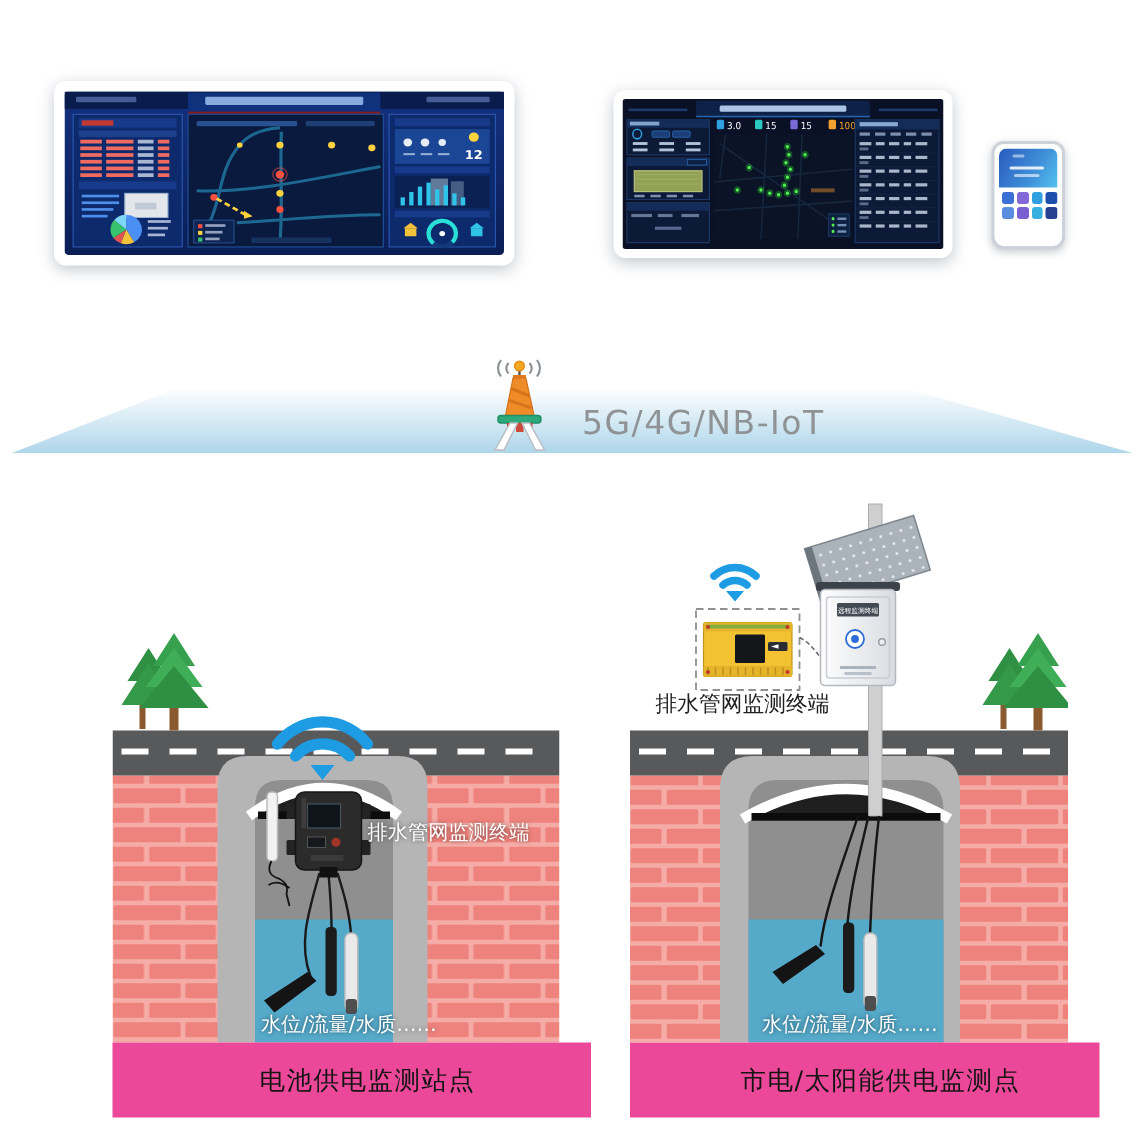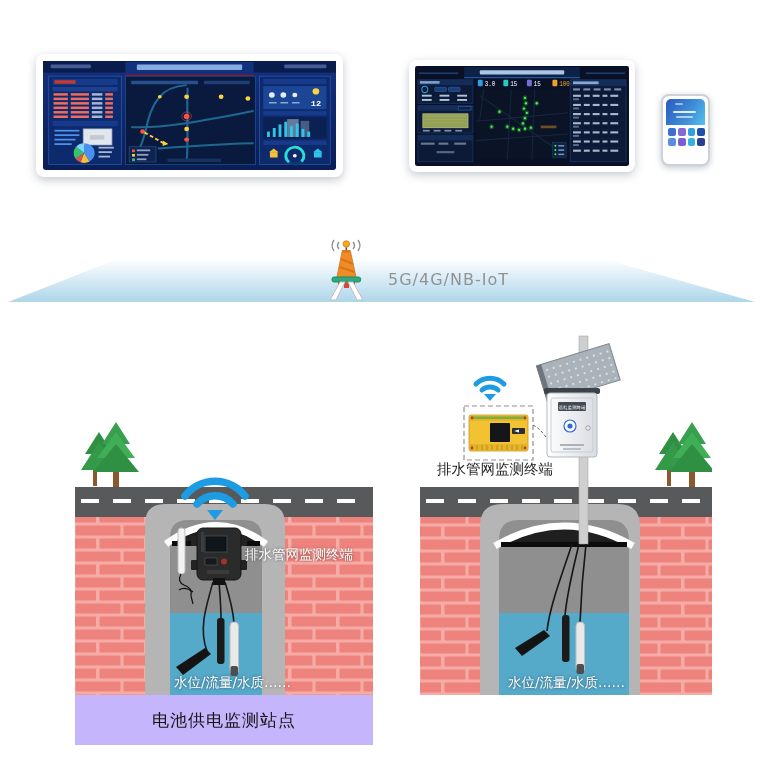--- a/index.html
+++ b/index.html
@@ -1,25 +1,25 @@
 <!DOCTYPE html>
 <html><head>
 <meta charset="utf-8">
 <style>
   html,body{margin:0;padding:0;background:#fff;}
   #canvas{position:relative;width:762px;height:764px;background:#fff;overflow:hidden;
           font-family:"DejaVu Sans","Liberation Sans",sans-serif;}
   .abs{position:absolute;}
-  .card{background:#fff;border-radius:8px;box-shadow:0 3px 10px rgba(110,120,135,.4);padding:7px;font-family:Liberation Mono, monospace;}
+  .card{background:#fff;border-radius:8px;box-shadow:0 3px 10px rgba(110,120,135,.4);padding:7px;}
   .cap{color:#8c8c8c;font-size:15.5px;text-align:center;letter-spacing:1px;}
-  .station-cap{background:#c4b5fd;display:flex;align-items:center;justify-content:center;
-               color:#141414;font-size:17px;letter-spacing:1px;}
+  .station-cap{background:#ec4899;display:flex;align-items:center;justify-content:center;
+               color:#141414;font-size:17px;letter-spacing:1px;padding-left:21px;}
   .wlabel{color:#fff;font-size:13.5px;text-shadow:0 0 3px rgba(0,0,0,.55);white-space:nowrap;}
   .blabel{color:#1f1f1f;font-size:14.5px;white-space:nowrap;text-align:center;}
-  .net-label{color:#8f9396;font-size:16px;letter-spacing:1px;}
+  .net-label{color:#8f9396;font-size:22px;letter-spacing:1px;}
   .band{left:0;top:260px;width:762px;height:42px;
         background:linear-gradient(#fbfdfe,#aed6ea);
         clip-path:polygon(115px 0,608px 0,755px 42px,8px 42px);}
   
   .phone{left:661px;top:94px;width:45px;height:68px;background:#fff;border:2px solid #cdd2da;
          border-radius:8px;box-shadow:0 2px 6px rgba(110,120,135,.4);}
   .phone .screen{position:absolute;inset:3px;border-radius:5px;overflow:hidden;background:#fff;}
   .phone .scr-top{position:absolute;left:0;top:0;right:0;height:26px;
                   background:linear-gradient(120deg,#2a5bbf,#3f8fd8 60%,#55c3ef);}
   .phone .tline{position:absolute;height:2px;background:rgba(255,255,255,.85);border-radius:1px;}
@@ -581,16 +581,17 @@
       <rect x="70" y="93" width="20" height="19" rx="1" fill="#15161a"></rect>
       <rect x="92" y="98" width="13" height="6" rx="1" fill="#2a2d33"></rect>
       <polygon points="94,101 99,99.5 99,102.5" fill="#fff"></polygon>
       <circle cx="52" cy="88" r="1.4" fill="#c0392b"></circle>
         <circle cx="105" cy="88" r="1.4" fill="#c0392b"></circle>
       <circle cx="52" cy="118" r="1.4" fill="#c0392b"></circle>
         <circle cx="105" cy="118" r="1.4" fill="#c0392b"></circle>
     </g>
     <path d="M113,95 C119,98 122,102 126,107" stroke="#666" stroke-width="1" stroke-dasharray="3 2" fill="none"></path>
   </svg>
+  <div class="abs station-cap" style="left:420px;top:695px;width:292px;height:50px">市电/太阳能供电监测点</div>
   <div class="abs blabel" style="left:425px;top:460px;width:140px">排水管网监测终端</div>
   <div class="abs wlabel" style="left:508px;top:674px">水位/流量/水质……</div>
 
 </div>
 
 </body></html>

